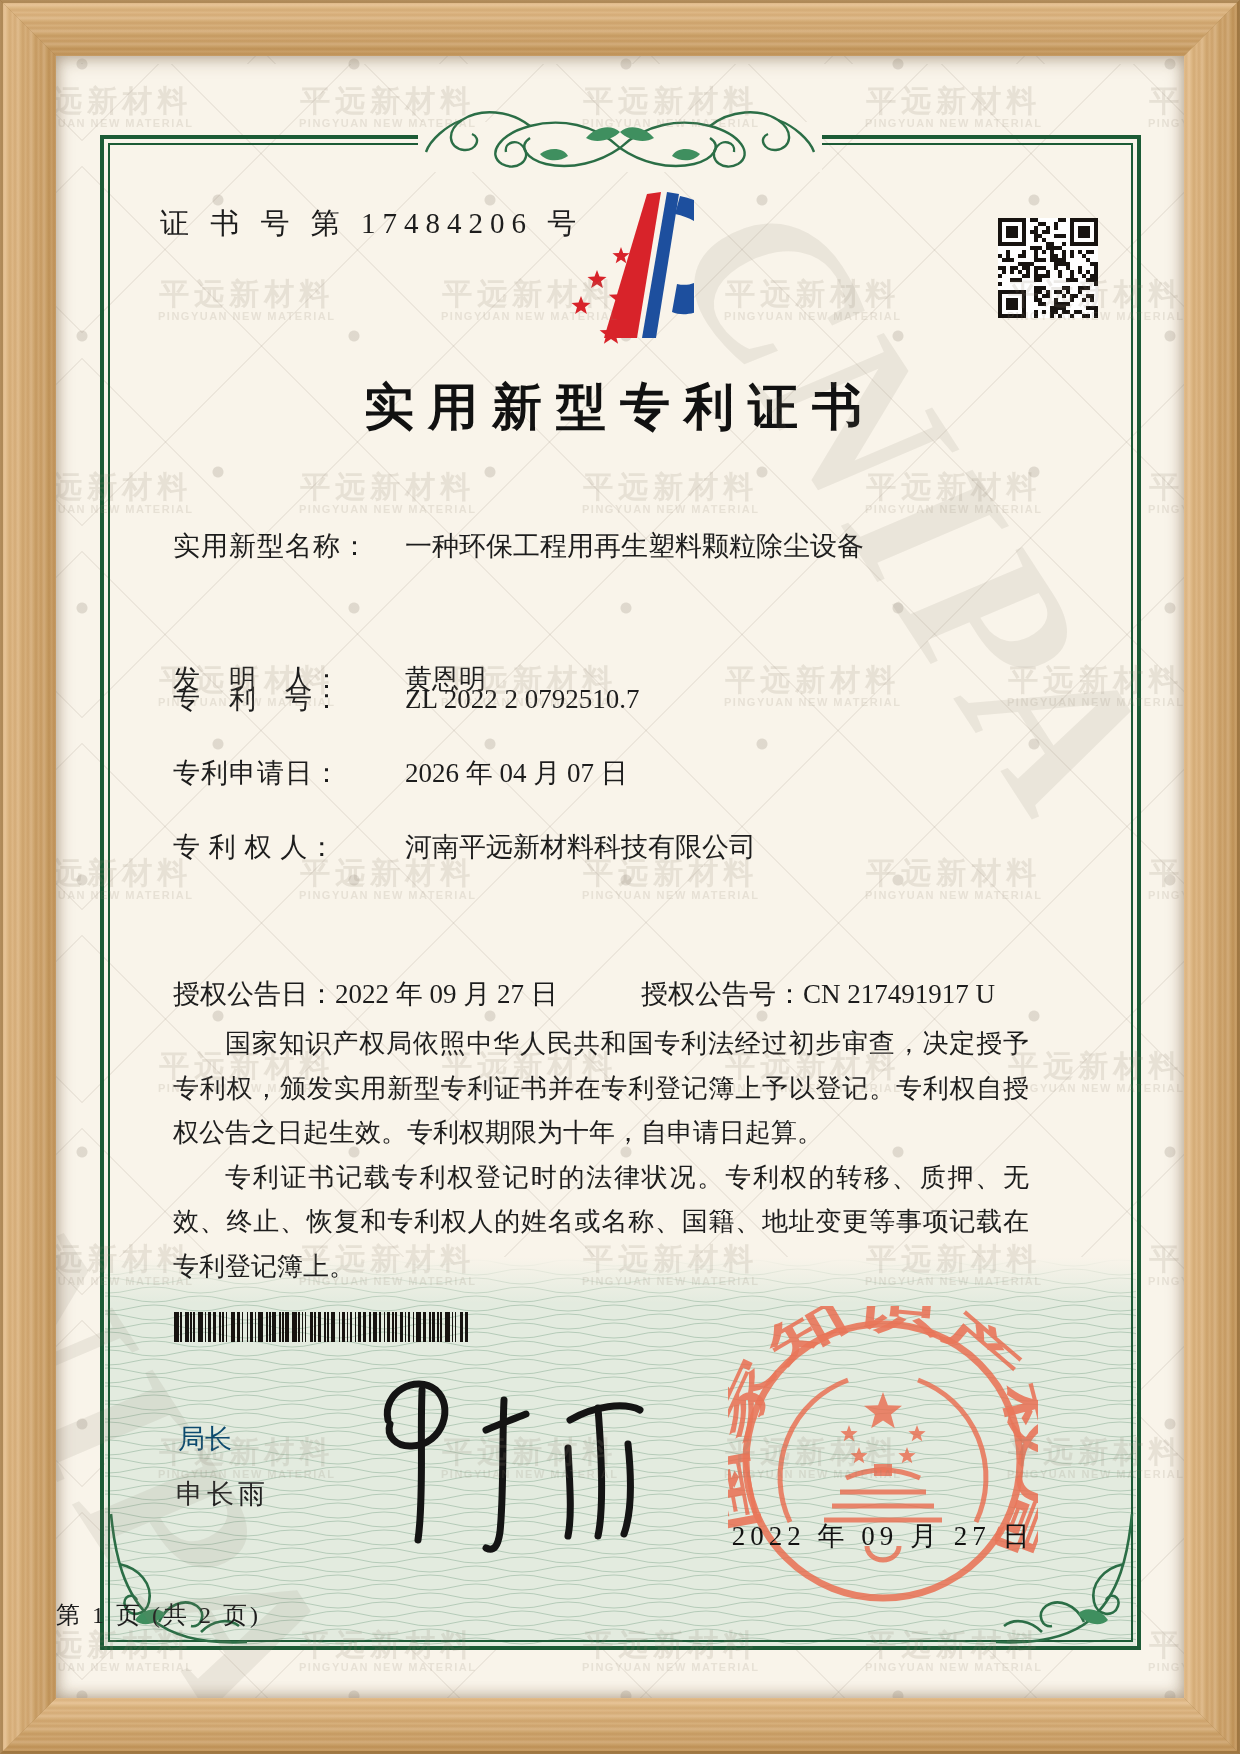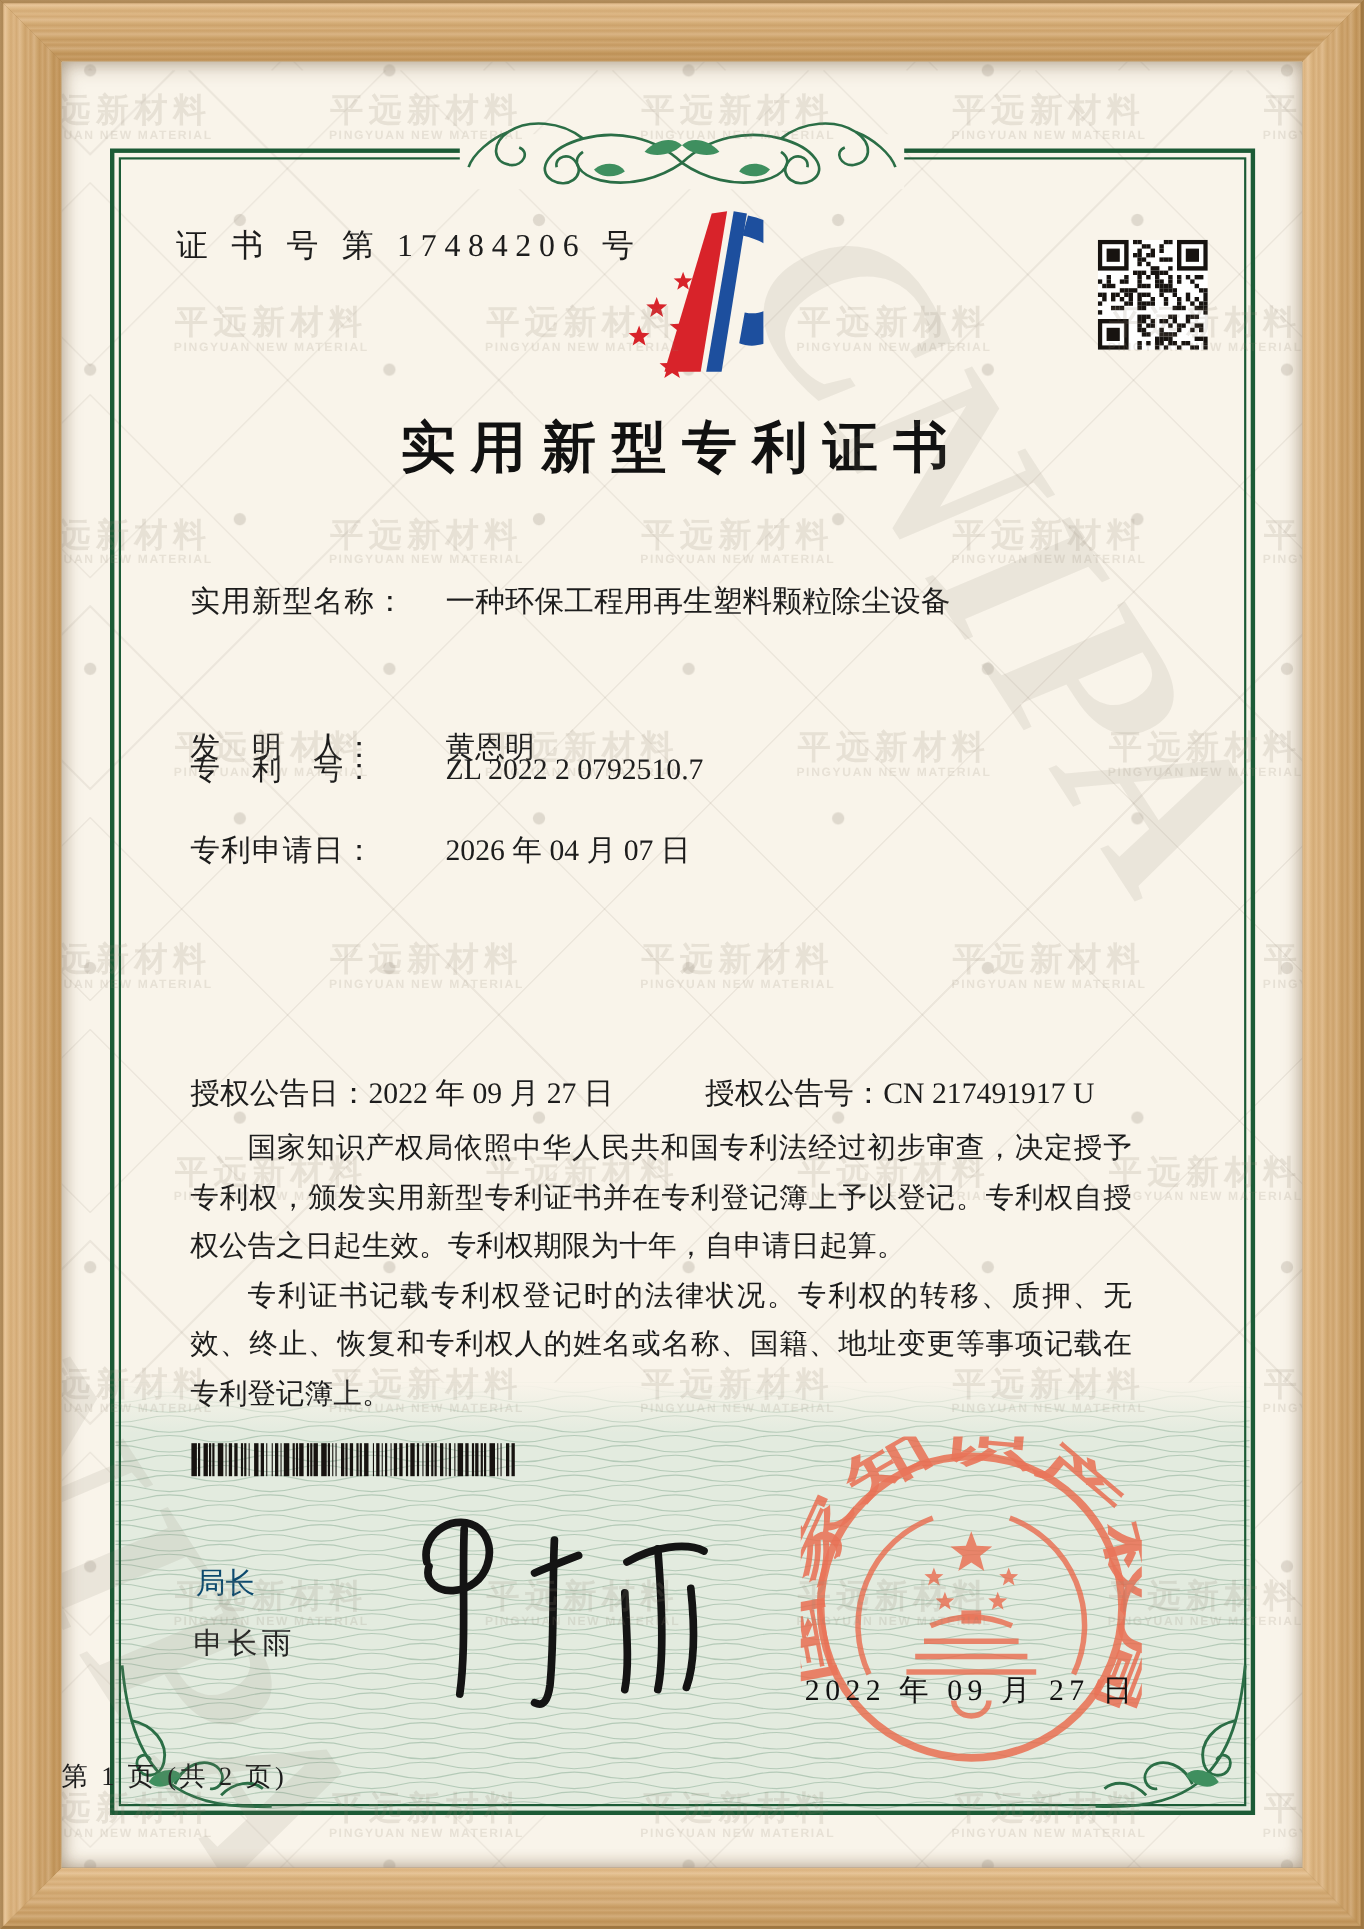--- a/index.html
+++ b/index.html
@@ -422,20 +422,24 @@
       <span class="val">黄恩明</span>
     </div>
     <div class="field-row row-pat">
       <span class="lab">专　利　号：</span>
       <span class="val">ZL 2022 2 0792510.7</span>
     </div>
     <div class="field-row row-appd">
       <span class="lab">专利申请日：</span>
       <span class="val">2026 年 04 月 07 日</span>
     </div>
+    <div class="field-row row-own">
+      <span class="lab">专 利 权 人：</span>
+      <span class="val">河南平远新材料科技有限公司</span>
+    </div>
 
     <div class="grant-row">
       <span class="g1">
         <span>授权公告日：</span><span>2022 年 09 月 27 日</span>
       </span>
       <span class="g2">
         <span>授权公告号：</span><span>CN 217491917 U</span>
       </span>
     </div>
 

